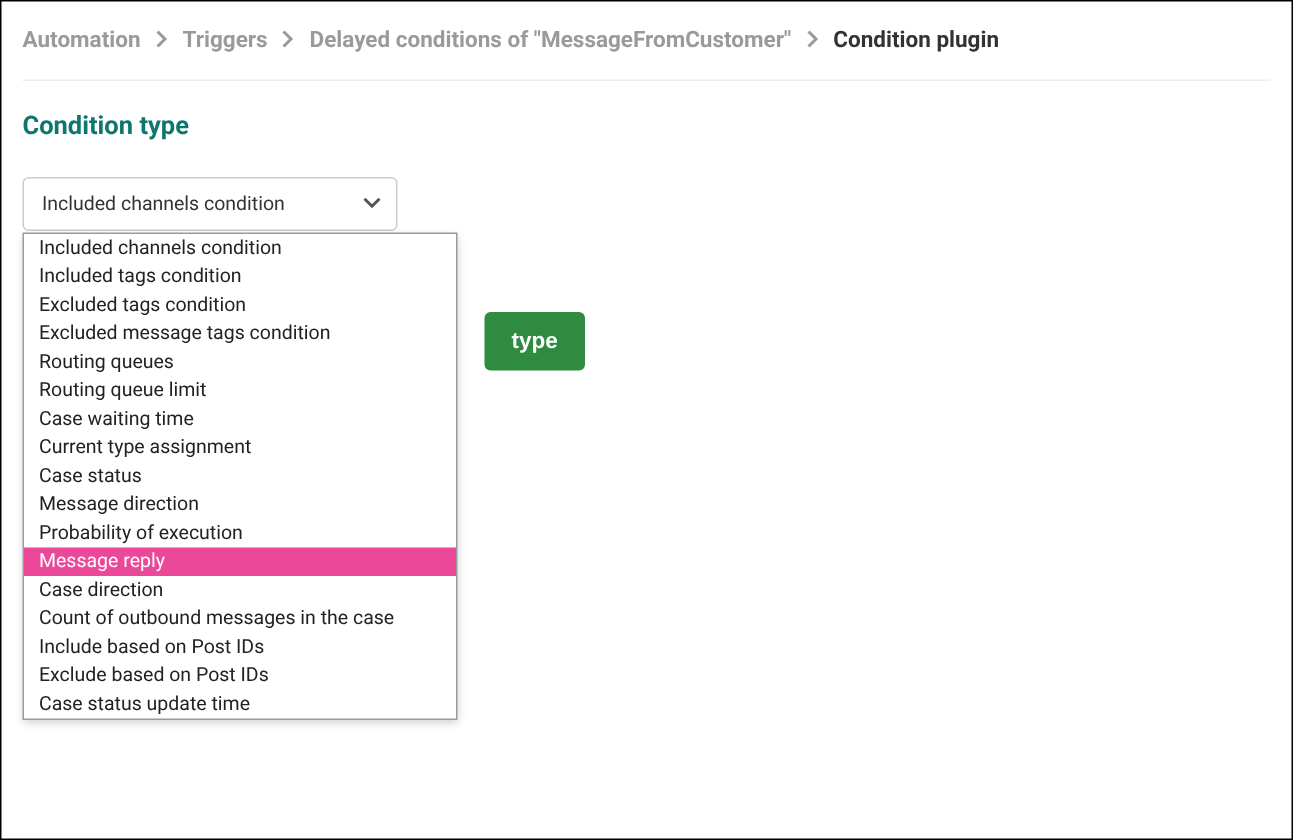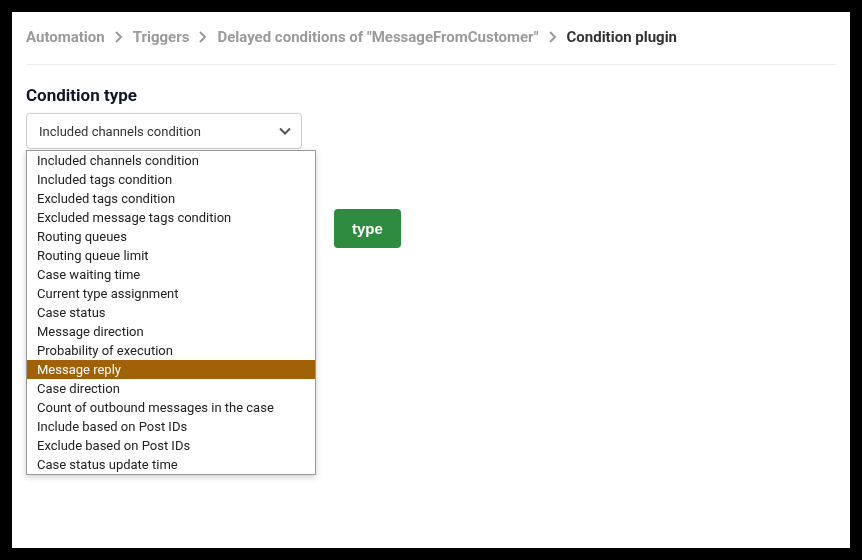--- a/index.html
+++ b/index.html
@@ -9,21 +9,21 @@
     }
     body {
       font-family: -apple-system, BlinkMacSystemFont, "Segoe UI", Roboto, Helvetica, Arial, sans-serif;
       background: #000;
       width: 862px;
       height: 560px;
       overflow: hidden;
     }
     .outer-frame {
       background: #000;
-      padding: 12px;
+      padding: 1px;
       width: 862px;
       height: 560px;
     }
     .inner-page {
       background: #fff;
       width: 100%;
       height: 100%;
       padding: 16px 14px;
       position: relative;
     }
@@ -51,26 +51,26 @@
       align-items: center;
       color: #9a9a9a;
     }
     .breadcrumb .sep svg {
       width: 8px;
       height: 12px;
     }
     .section-title {
       font-size: 17px;
       font-weight: 700;
-      color: #0f172a;
-      margin-bottom: 8px;
+      color: #0f766e;
+      margin-bottom: 24px;
     }
     .select-wrapper {
       position: relative;
-      width: 276px;
+      width: 250px;
     }
     .select-control {
       width: 100%;
       height: 36px;
       border: 1px solid #ccc;
       border-radius: 4px;
       background: #fff;
       font-size: 13px;
       color: #333;
       padding: 0 30px 0 12px;
@@ -122,27 +122,27 @@
     }
     .dropdown-option {
       font-size: 13px;
       color: #222;
       padding: 1px 10px;
       line-height: 17px;
       cursor: pointer;
       white-space: nowrap;
     }
     .dropdown-option.highlight {
-      background: #a16207;
+      background: #ec4899;
       color: #fff;
     }
     .primary-btn {
       position: absolute;
       left: 322px;
-      top: 197px;
+      top: 207px;
       background: #2e8b3f;
       color: #fff;
       font-size: 15px;
       font-weight: 700;
       border: none;
       border-radius: 4px;
       padding: 11px 18px;
       cursor: pointer;
     }
   </style>

